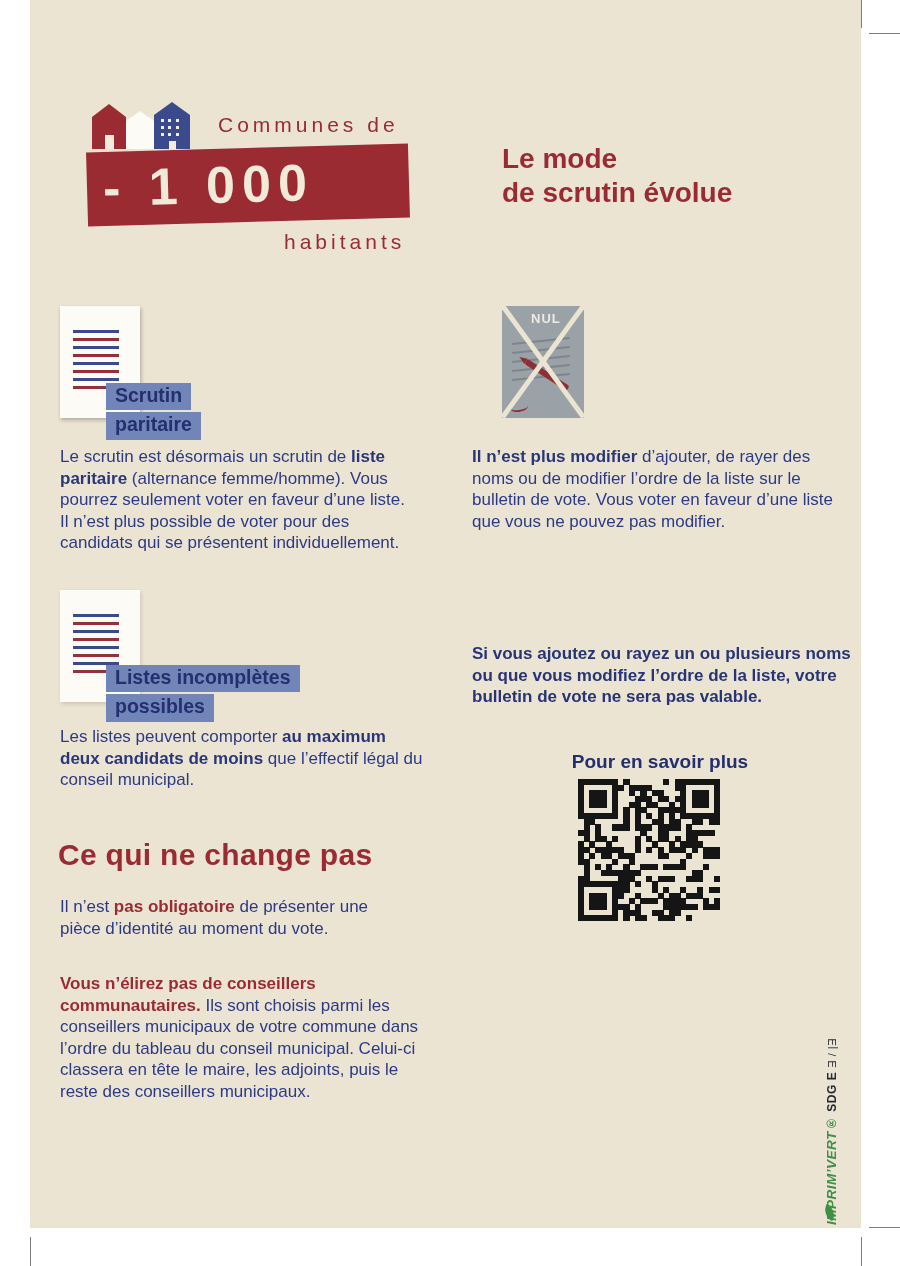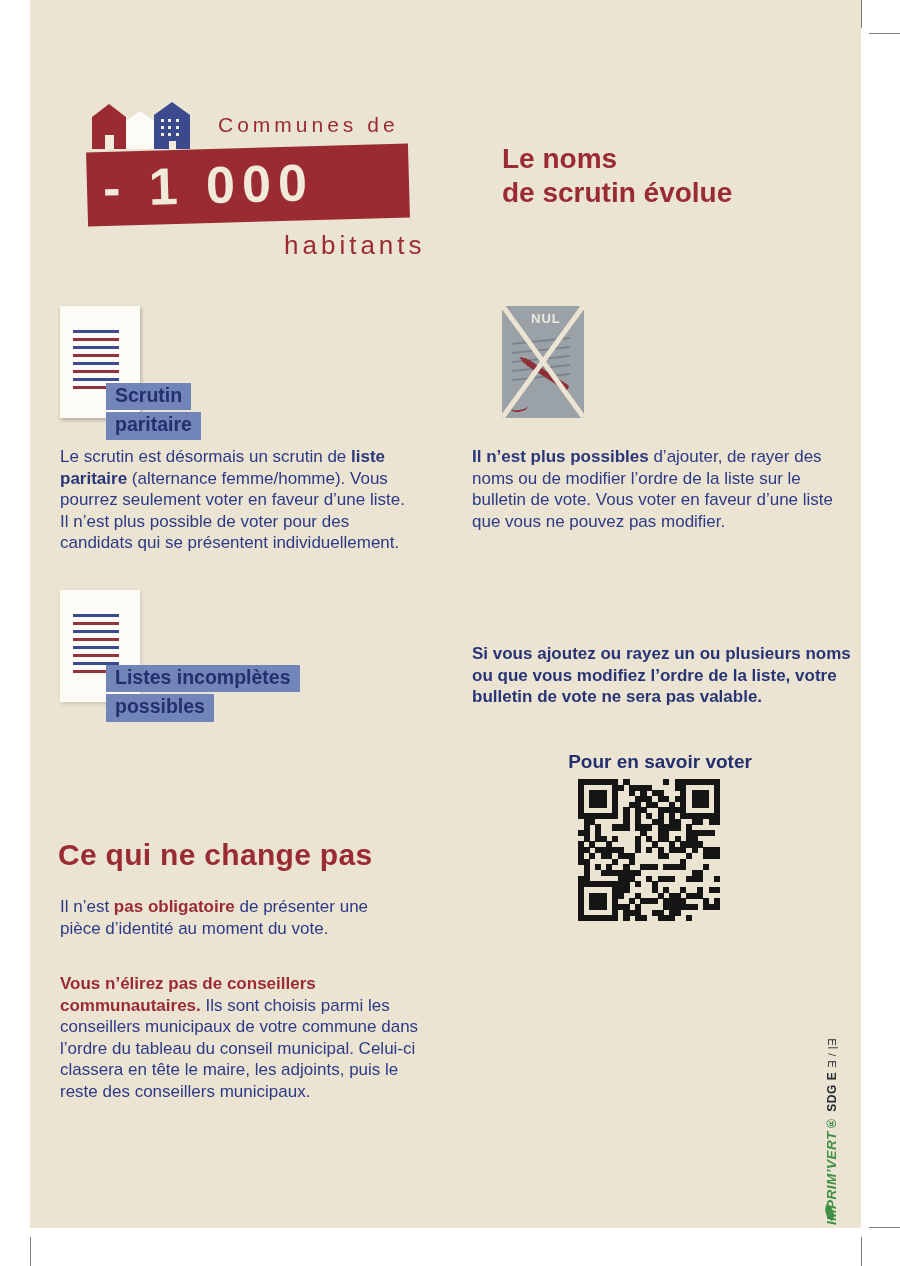--- a/index.html
+++ b/index.html
@@ -6,21 +6,21 @@
   body{font-family:"Liberation Sans",sans-serif;}
   .canvas{position:relative;width:900px;height:1266px;background:#ffffff;overflow:hidden;}
   .page{position:absolute;left:30px;top:0;width:831px;height:1228px;background:#ece4d3;}
   .crop{position:absolute;background:#7d7d7d;}
 
   
   .houses{position:absolute;left:62px;top:102px;width:122px;height:47px;}
   .kicker{position:absolute;left:188px;top:113px;font-size:21px;letter-spacing:4px;color:#9a2b33;}
   .banner{position:absolute;left:57px;top:148px;width:322px;height:74px;background:#9a2b33;transform:rotate(-1.6deg);}
   .number{display:block;padding-left:16px;font-size:52px;font-weight:bold;color:#f2ead9;letter-spacing:7px;line-height:72px;white-space:nowrap;}
-  .suffix{position:absolute;left:254px;top:230px;font-size:26px;letter-spacing:4px;color:#9a2b33;}
+  .suffix{position:absolute;left:254px;top:230px;font-size:21px;letter-spacing:4px;color:#9a2b33;}
   .title{position:absolute;left:472px;top:142px;font-size:28px;font-weight:bold;color:#9a2b33;line-height:1.2;margin:0;}
 
   
   .ballot-card{position:absolute;width:80px;height:112px;background:#fdfbf6;box-shadow:1px 2px 4px rgba(0,0,0,0.14);z-index:1;}
   .stripes{position:absolute;left:13px;top:24px;width:46px;height:62px;
     background:repeating-linear-gradient(180deg,#3b4a8c 0 3px,rgba(0,0,0,0) 3px 8px,#93323c 8px 11px,rgba(0,0,0,0) 11px 16px);}
 
   .nul-card{position:absolute;left:472px;top:306px;width:82px;height:112px;background:#9aa1a7;overflow:hidden;z-index:1;}
   .nul-text{position:absolute;top:5px;left:29px;color:#eceae3;font-size:13px;font-weight:bold;letter-spacing:1px;}
   .nul-line{position:absolute;left:10px;width:58px;height:2px;background:#7e858c;transform:rotate(-6deg);}
@@ -86,21 +86,21 @@
         <rect x="77" y="39" width="7" height="8"></rect>
       </g>
     </svg>
     <div class="kicker">Communes de</div>
     <div class="banner">
       <span class="number">- 1 000</span>
     </div>
     <div class="suffix">habitants</div>
 
     <h1 class="title">
-      <span>Le noms</span><br>
+      <span>Le mode</span><br>
       <span>de scrutin évolue</span>
     </h1>
 
     <div class="ballot-card" style="left:30px;top:306px;left:30px;">
     </div>
     <div class="ballot-card" style="left:30px;top:306px;">
       <i class="stripes"></i>
     </div>
     <div class="tags" style="left:76px;top:383px;">
       <span class="tag">Scrutin</span>
@@ -110,20 +110,23 @@
       <span>Le scrutin est désormais un scrutin de </span><strong>liste paritaire</strong><span> (alternance femme/homme). Vous pourrez seulement voter en faveur d’une liste. Il n’est plus possible de voter pour des candidats qui se présentent individuellement.</span>
     </p>
 
     <div class="ballot-card" style="left:30px;top:590px;">
       <i class="stripes"></i>
     </div>
     <div class="tags" style="left:76px;top:665px;">
       <span class="tag">Listes incomplètes</span>
       <span class="tag">possibles</span>
     </div>
+    <p class="body-text" style="left:30px;top:726px;width:368px;">
+      <span>Les listes peuvent comporter </span><strong>au maximum deux candidats de moins</strong><span> que l’effectif légal du conseil municipal.</span>
+    </p>
 
     <h2 class="section-heading" style="left:28px;top:838px;">Ce qui ne change pas</h2>
 
     <p class="body-text" style="left:30px;top:973px;width:360px;">
       <span class="red-bold">Vous n’élirez pas de conseillers communautaires.</span><span> Ils sont choisis parmi les conseillers municipaux de votre commune dans l’ordre du tableau du conseil municipal. Celui-ci classera en tête le maire, les adjoints, puis le reste des conseillers municipaux.</span>
     </p>
     <p class="body-text" style="left:30px;top:896px;width:330px;">
       <span>Il n’est </span><span class="red-bold">pas obligatoire</span><span> de présenter une pièce d’identité au moment du vote.</span>
     </p>
 
@@ -133,25 +136,25 @@
       <i class="nul-line" style="top:43px;"></i>
       <i class="nul-line" style="top:52px;"></i>
       <i class="nul-line" style="top:61px;"></i>
       <i class="nul-line" style="top:70px;"></i>
       <i class="pen"></i>
       <i class="scribble"></i>
       <i class="cross c1"></i>
       <i class="cross c2"></i>
     </div>
     <p class="body-text" style="left:442px;top:446px;width:376px;">
-      <strong>Il n’est plus possibles</strong><span> d’ajouter, de rayer des noms ou de modifier l’ordre de la liste sur le bulletin de vote. Vous voter en faveur d’une liste que vous ne pouvez pas modifier.</span>
+      <strong>Il n’est plus modifier</strong><span> d’ajouter, de rayer des noms ou de modifier l’ordre de la liste sur le bulletin de vote. Vous voter en faveur d’une liste que vous ne pouvez pas modifier.</span>
     </p>
     <p class="body-text bold-all" style="left:442px;top:643px;width:384px;">Si vous ajoutez ou rayez un ou plusieurs noms ou que vous modifiez l’ordre de la liste, votre bulletin de vote ne sera pas valable.</p>
 
-    <p class="qr-caption" style="left:442px;top:751px;width:376px;">Pour en savoir voter</p>
+    <p class="qr-caption" style="left:442px;top:751px;width:376px;">Pour en savoir plus</p>
     <div class="qr" style="left:548px;">
         <i style="left:0px;top:0px;width:6.08px;height:6.08px"></i>
         <i style="left:5.68px;top:0px;width:6.08px;height:6.08px"></i>
         <i style="left:11.36px;top:0px;width:6.08px;height:6.08px"></i>
         <i style="left:17.04px;top:0px;width:6.08px;height:6.08px"></i>
         <i style="left:22.72px;top:0px;width:6.08px;height:6.08px"></i>
         <i style="left:28.4px;top:0px;width:6.08px;height:6.08px"></i>
         <i style="left:34.08px;top:0px;width:6.08px;height:6.08px"></i>
         <i style="left:45.44px;top:0px;width:6.08px;height:6.08px"></i>
         <i style="left:85.19999999999999px;top:0px;width:6.08px;height:6.08px"></i>

